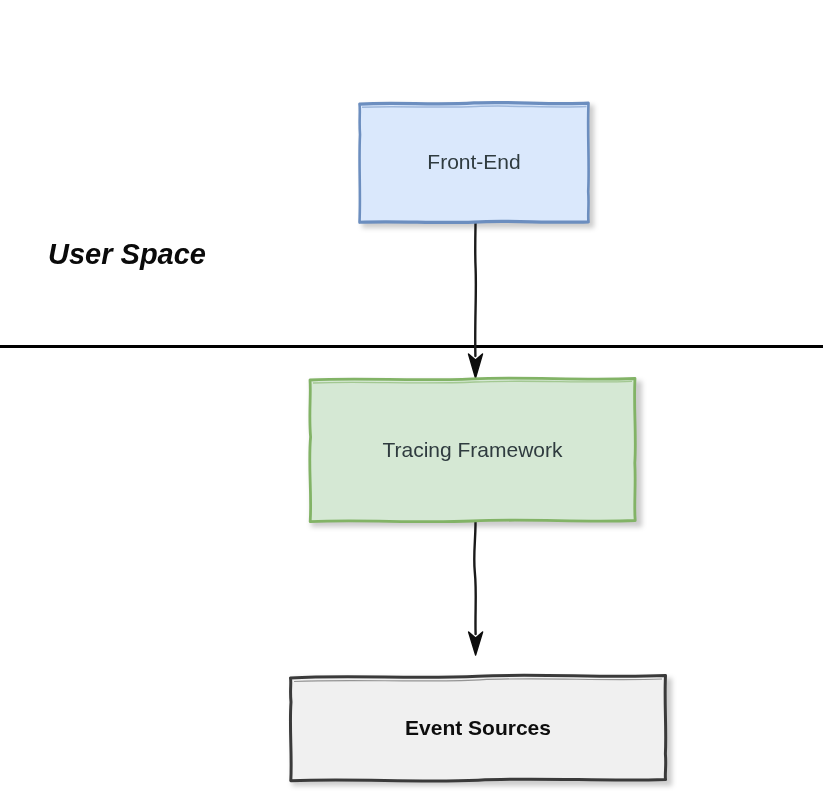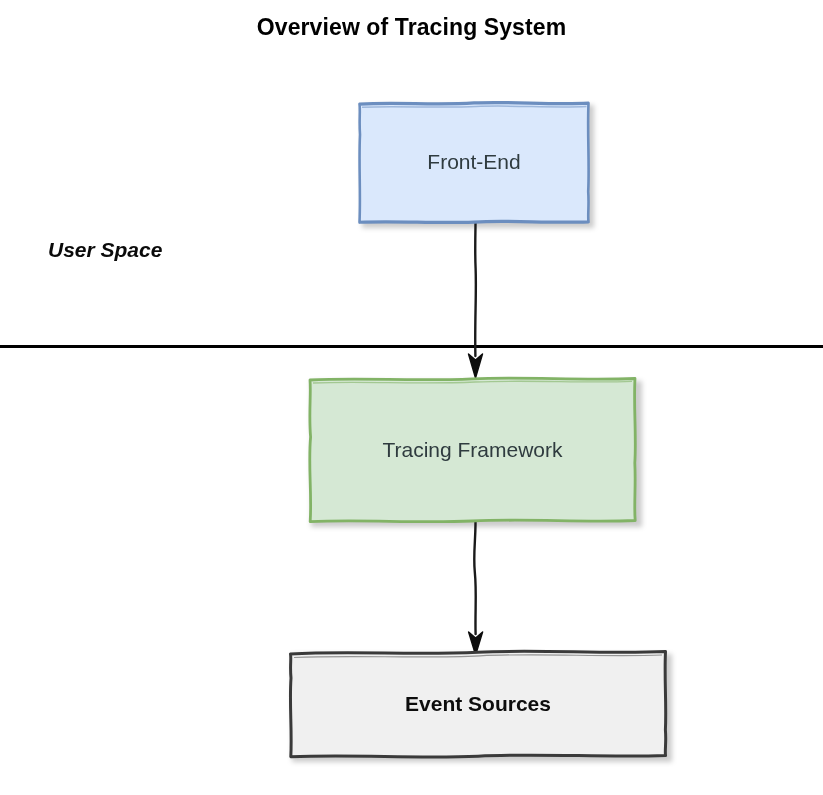--- a/index.html
+++ b/index.html
@@ -30,21 +30,21 @@
     text-align: center;
     font-size: 23px;
     font-weight: bold;
     color: #000000;
     letter-spacing: 0.1px;
   }
 
   
   .space-label {
     position: absolute;
-    font-size: 21px;
+    font-size: 29px;
     font-weight: bold;
     font-style: italic;
     color: #0a0a0a;
     white-space: nowrap;
   }
   #user-space-label  { left: 48px; top: 238px; }
   #kernel-space-label{ left: 35px; top: 558px; }
 
   
   .divider {
@@ -95,41 +95,40 @@
   #node-front-end .node-label { color: #2f3b3f; font-weight: normal; }
 
   
   #node-tracing-framework {
     left: 307px; top: 377px; width: 331px; height: 146px; align-items: center;
   }
   #node-tracing-framework .node-label { color: #2f3b3f; font-weight: normal; }
 
   
   #node-event-sources {
-    left: 288px; top: 650px; width: 380px; height: 108px; align-items: center;
+    left: 288px; top: 674px; width: 380px; height: 108px; align-items: center;
   }
   #node-event-sources .node-label { color: #0d0d0d; font-weight: bold; }
 
   
   .edge {
     position: absolute;
     z-index: 1;
     pointer-events: none;
   }
   .edge svg { display: block; overflow: visible; }
 
   #edge-front-end-to-tracing { left: 440px; top: 190px; width: 80px; height: 200px; }
   #edge-tracing-to-event     { left: 440px; top: 512px; width: 80px; height: 155px; }
 </style>
 </head>
 <body>
 
 <div id="canvas">
 
-  <div class="diagram-title">Overview of Tracing System</div>
 
   <div class="space-label" id="user-space-label">User Space</div>
 
 
   <div class="divider"></div>
 
   <div class="edge" id="edge-front-end-to-tracing">
     <svg width="80" height="200" viewBox="0 0 80 200">
       <path d="M35.5,0 C36.4,26 34.4,52 35.6,78 C36.6,104 34.6,130 35.4,166" fill="none" stroke="#1a1a1a" stroke-width="2.4" stroke-linecap="round"></path>
       <path d="M28.5,164 L35.5,188 L42.5,164 L35.5,170 Z" fill="#0d0d0d" stroke="#0d0d0d" stroke-width="1.4" stroke-linejoin="round"></path>

